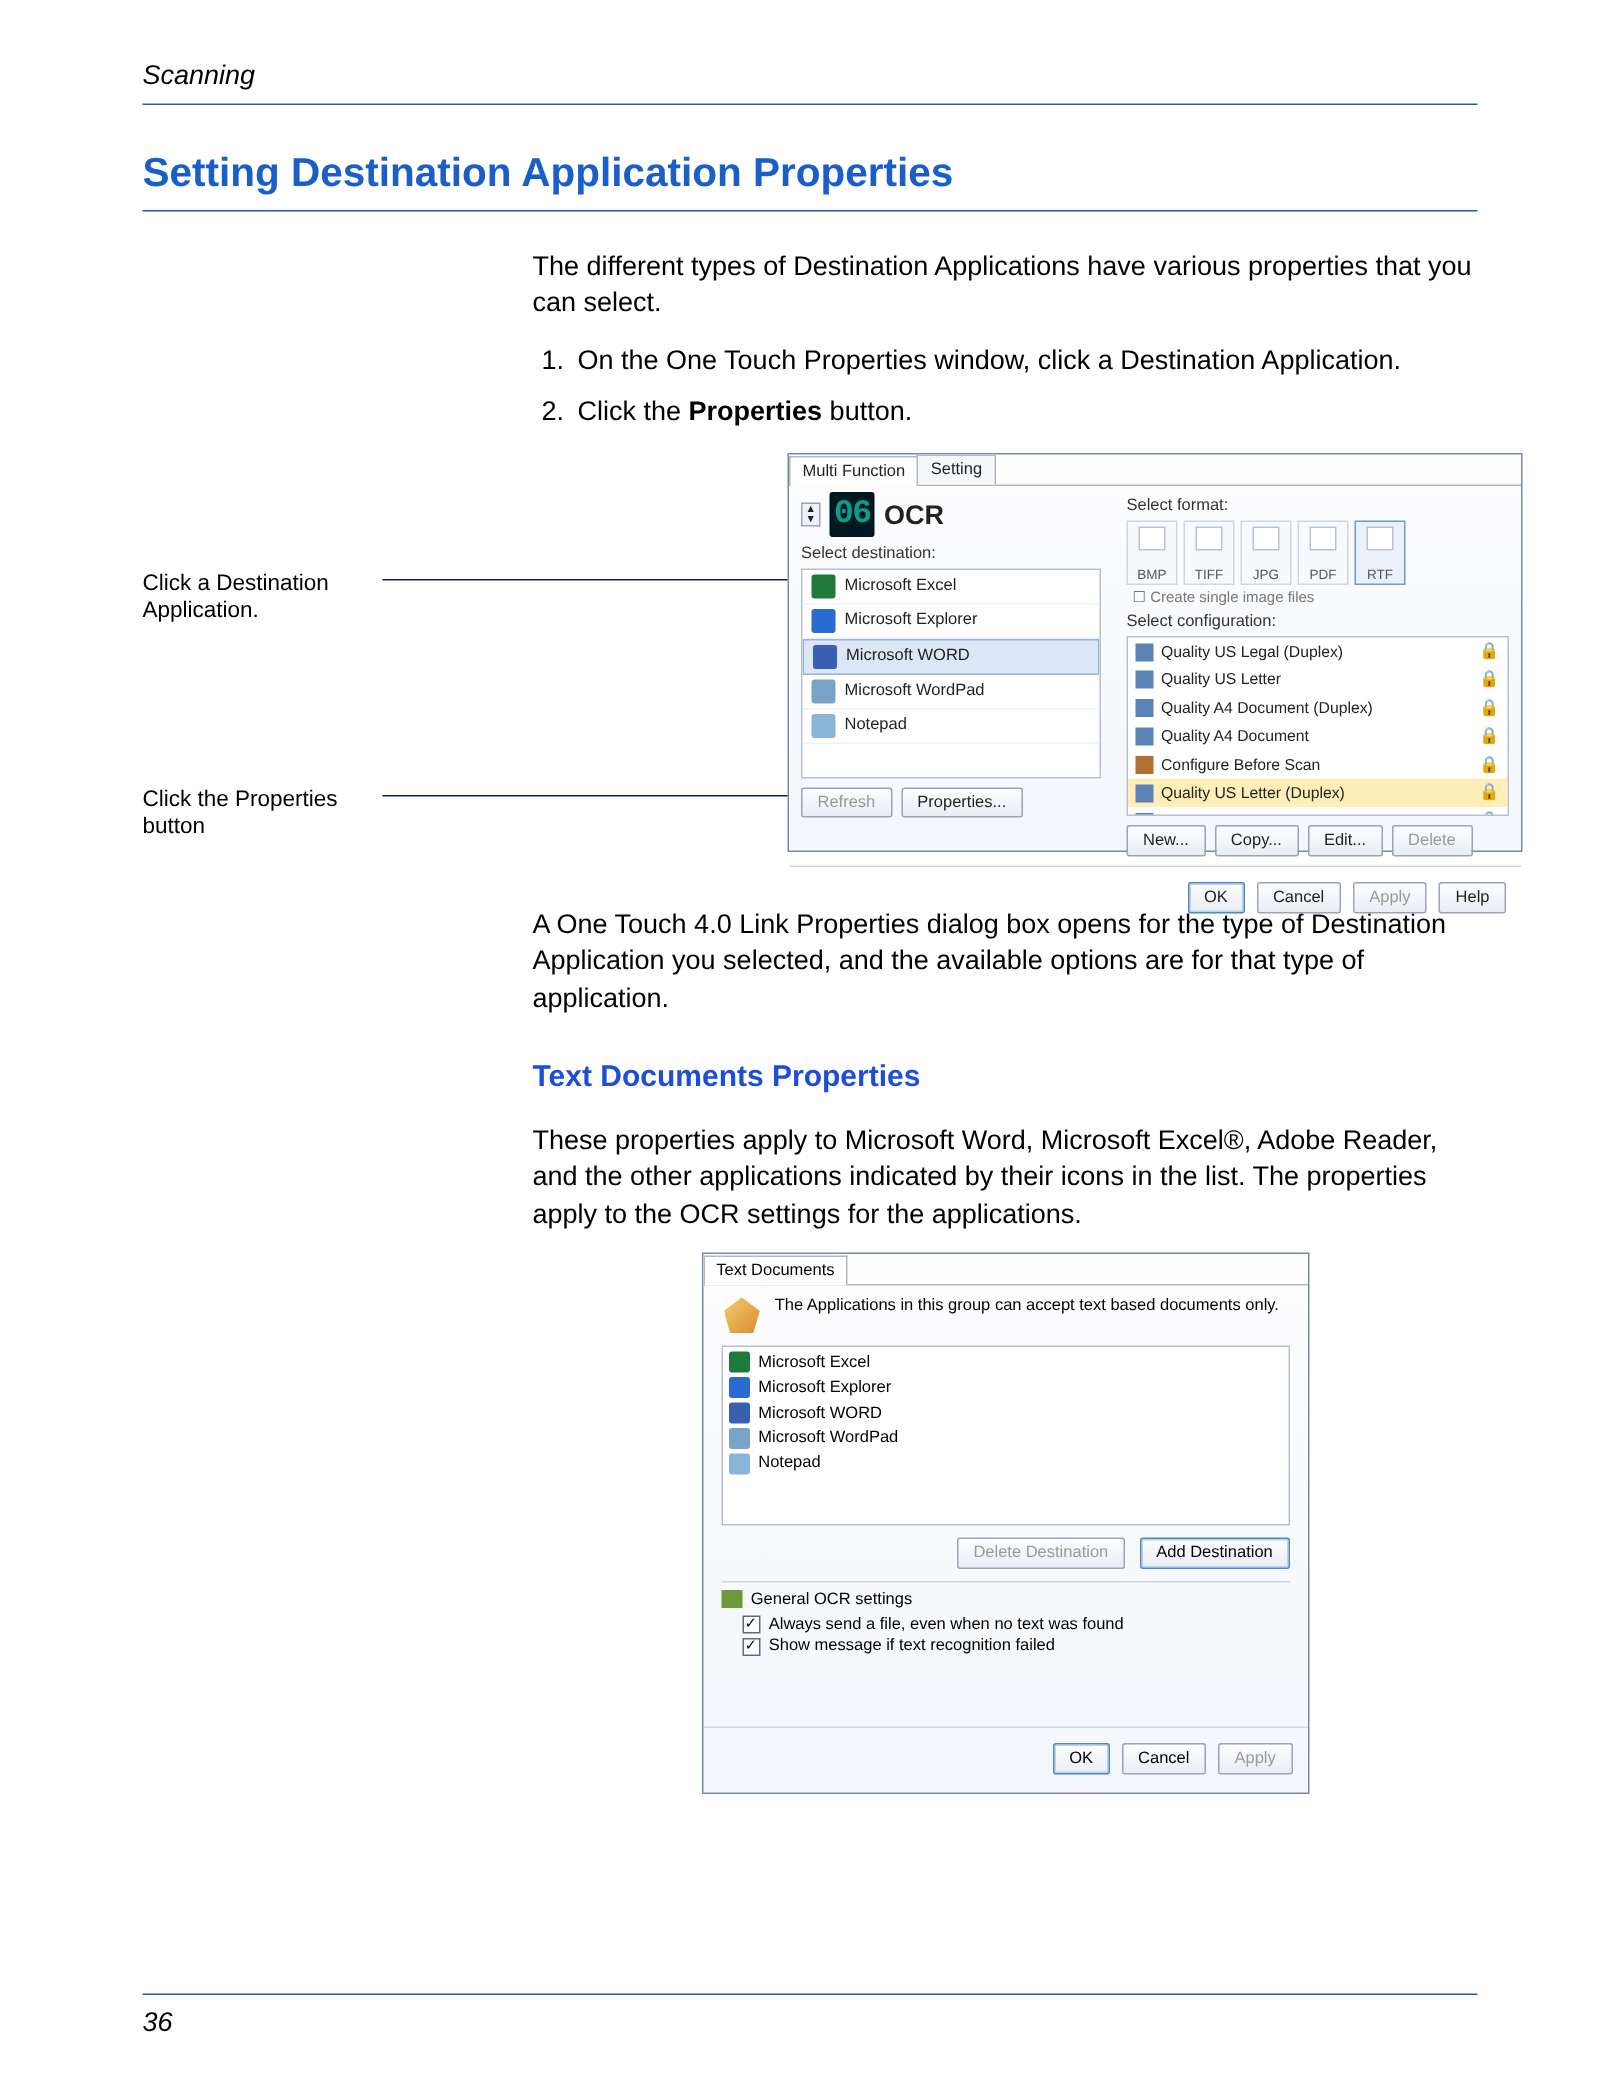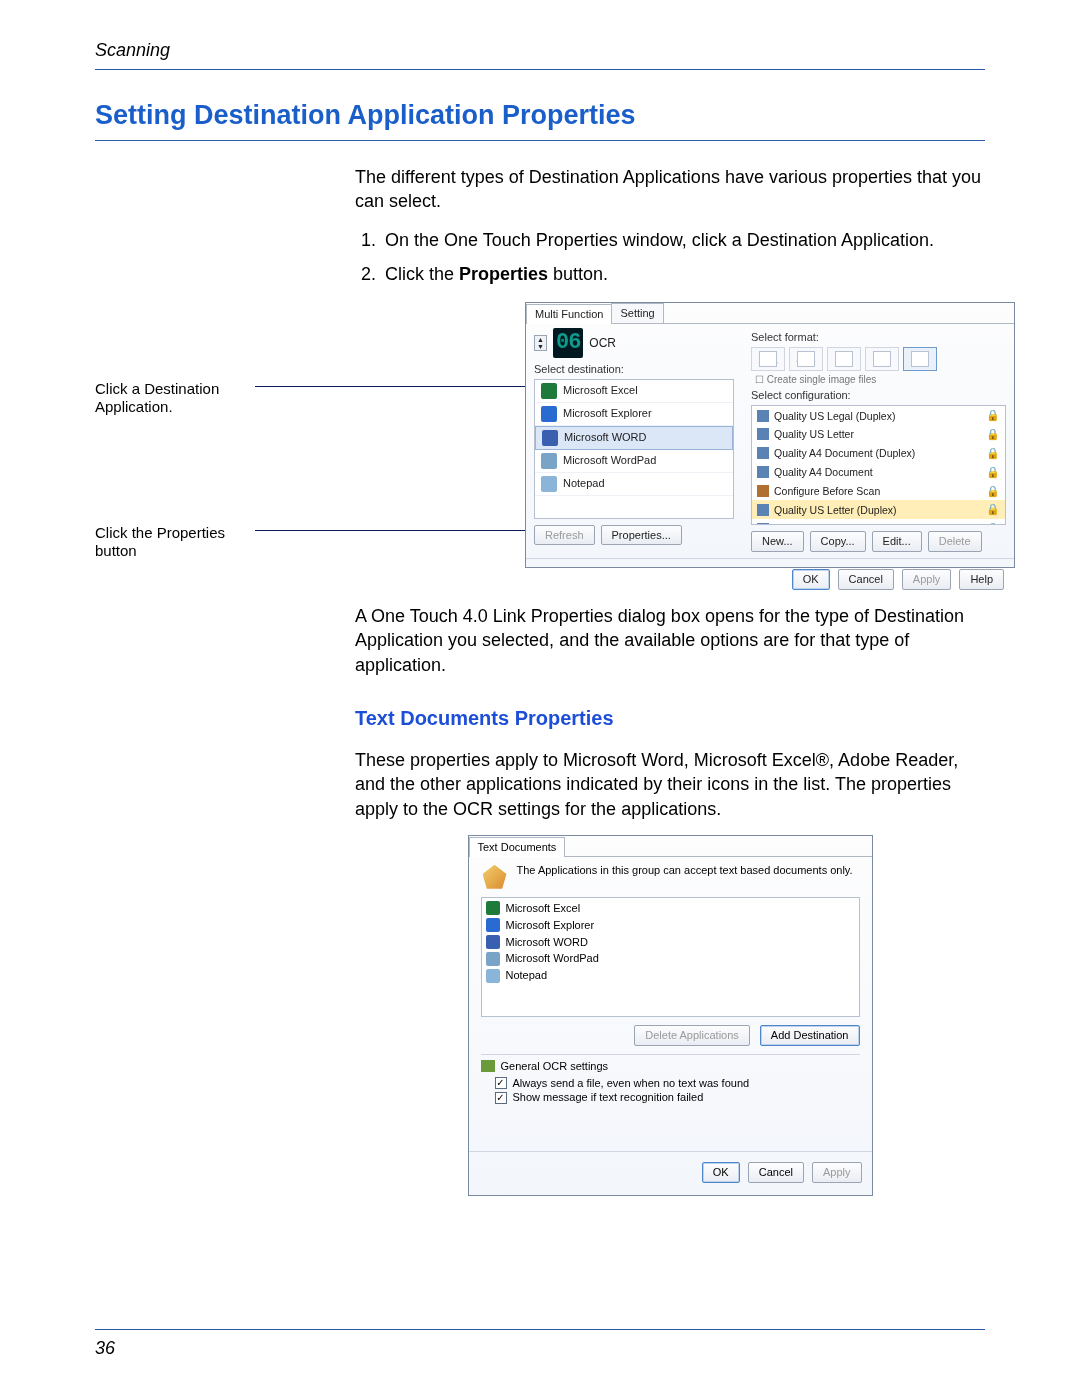--- a/index.html
+++ b/index.html
@@ -93,21 +93,21 @@
   .ocr-num {
     font-family: "Courier New", monospace;
     font-weight: bold;
     color: #0d9b8a;
     font-size: 22px;
     letter-spacing: -1px;
     background: #001820;
     padding: 0 3px;
     border-radius: 2px;
   }
-  .ocr-label { font-size: 12px; font-weight: normal; }
+  .ocr-label { font-size: 18px; font-weight: bold; }
   .spinner {
     display: inline-flex; flex-direction: column; font-size: 7px; line-height: 7px;
     border: 1px solid #9aa4b3; background: #eef1f6;
   }
   .spinner span { padding: 0 2px; }
   .small-label { font-size: 11px; color: #333; margin: 2px 0; }
   .dest-list {
     border: 1px solid #b7c0cf;
     background: #fff;
     height: 140px;
@@ -119,21 +119,21 @@
     border-bottom: 1px solid #eef1f6;
   }
   .dest-item.sel { background: #dbe6f7; border: 1px solid #9ab3da; }
   .icon16 {
     width: 16px; height: 16px; display: inline-block; border-radius: 2px;
     flex-shrink: 0;
   }
   .fmt-col { flex: 1; }
   .fmt-row { display: flex; gap: 4px; margin-bottom: 2px; }
   .fmt-ico {
-    width: 34px; height: 24px; border: 1px solid #cfd6e2; background: #f7f9fc;
+    width: 34px; height: 43px; border: 1px solid #cfd6e2; background: #f7f9fc;
     display: flex; align-items: flex-end; justify-content: center;
     font-size: 9px; color: #555; position: relative;
   }
   .fmt-ico.sel { border: 1px solid #6f9ad1; background: #eaf1fb; }
   .fmt-ico .doc {
     position: absolute; top: 3px; width: 18px; height: 16px; background: #fff;
     border: 1px solid #b8c2d2;
   }
   .chk-row { font-size: 10px; color: #777; margin: 2px 0 2px 4px; }
   .cfg-list {
@@ -375,21 +375,21 @@
             <div class="app-item">
               <span class="icon16" style="width:14px;height:14px;background:#7aa3c8"></span>
               <span>Microsoft WordPad</span>
             </div>
             <div class="app-item">
               <span class="icon16" style="width:14px;height:14px;background:#8ab4d8"></span>
               <span>Notepad</span>
             </div>
           </div>
         <div class="d2-btns">
-          <span class="btn dis">Delete Applications</span>
+          <span class="btn dis">Delete Destination</span>
           <span class="btn def">Add Destination</span>
         </div>
         <hr class="hr-cfg">
         <div class="group-label">
             <span class="group-ico"></span>
             <span>General OCR settings</span>
           </div>
         <div class="check-row">
             <span class="chkbox">✓</span>
             <span>Always send a file, even when no text was found</span>

